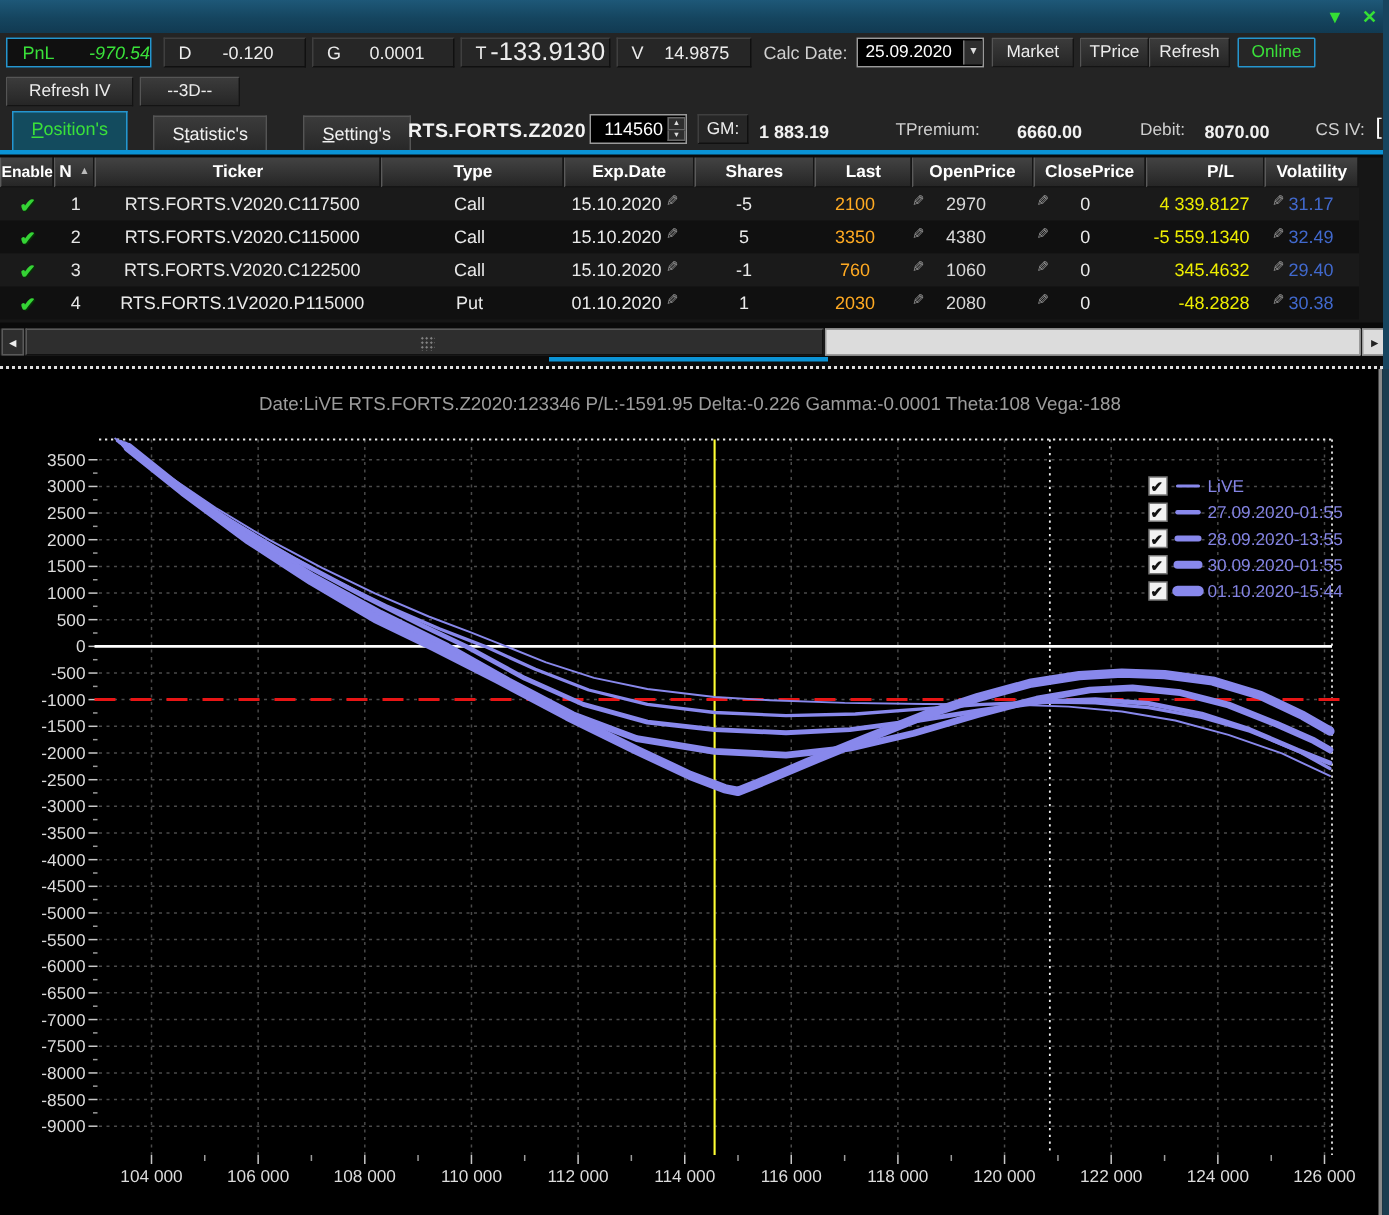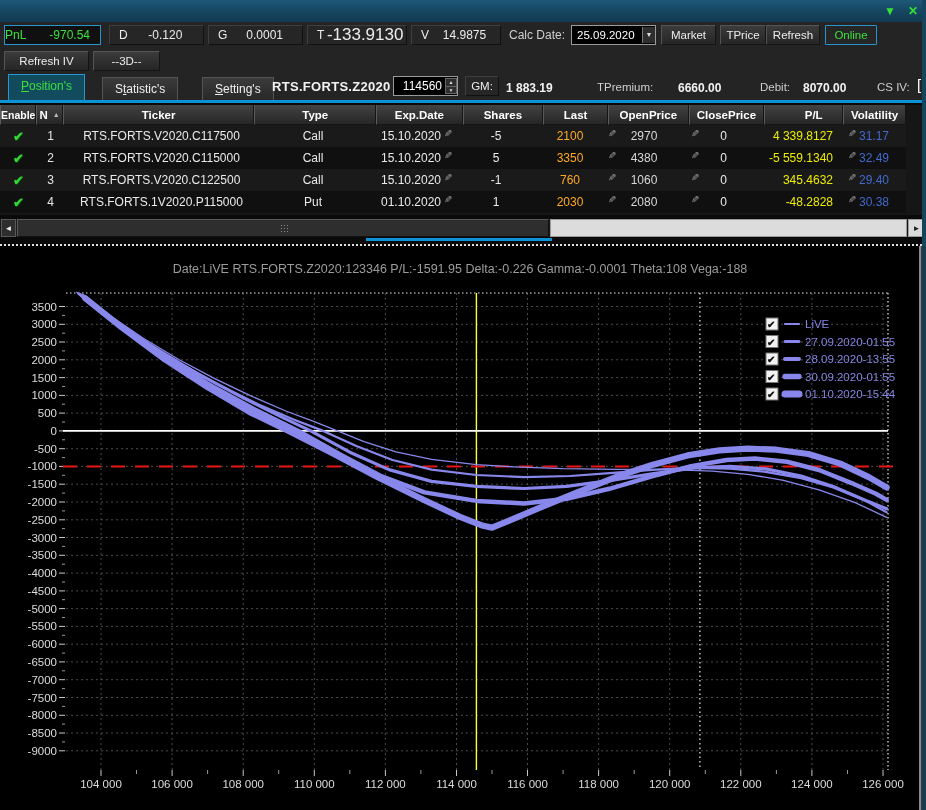--- a/index.html
+++ b/index.html
@@ -82,22 +82,22 @@
 
   <div id="titlebar">
     <span class="tb-icons">
       <span class="tb-ic">▼</span>
       <span class="tb-ic">✕</span>
     </span>
   </div>
 
   <div id="row1" class="bar">
     <div class="chip accent" style="left:4px;width:97px;">
-      <span style="padding-left:0;font-size:12px;">PnL</span>
-      <span style="margin-left:auto;padding-right:10px;font-size:12px;">-970.54</span>
+      <span style="padding-left:10px;font-size:12px;">PnL</span>
+      <span style="margin-left:auto;font-size:12px;font-style:italic;">-970.54</span>
     </div>
     <div id="greeks">
         <div class="chip" style="left: 109px; width: 95px;">
           <span style="padding-left:9px;font-size:12px">D</span>
       <span style="margin:0 auto;font-size:12px">-0.120</span>
         </div>
         <div class="chip" style="left: 208px; width: 95px;">
           <span style="padding-left:9px;font-size:12px">G</span>
       <span style="margin:0 auto;font-size:12px">0.0001</span>
         </div>

